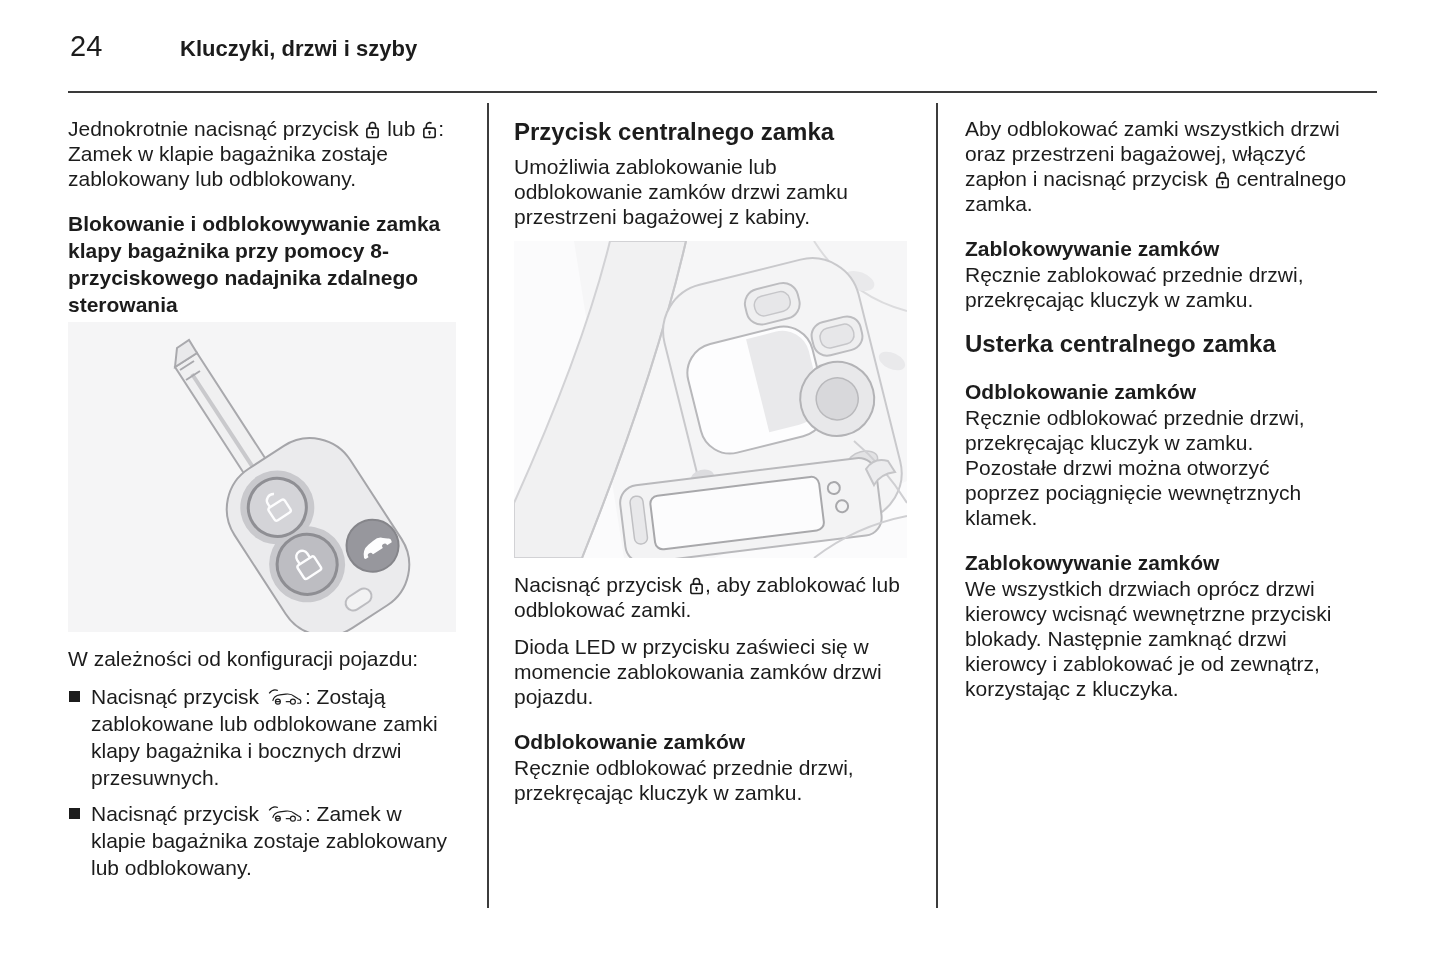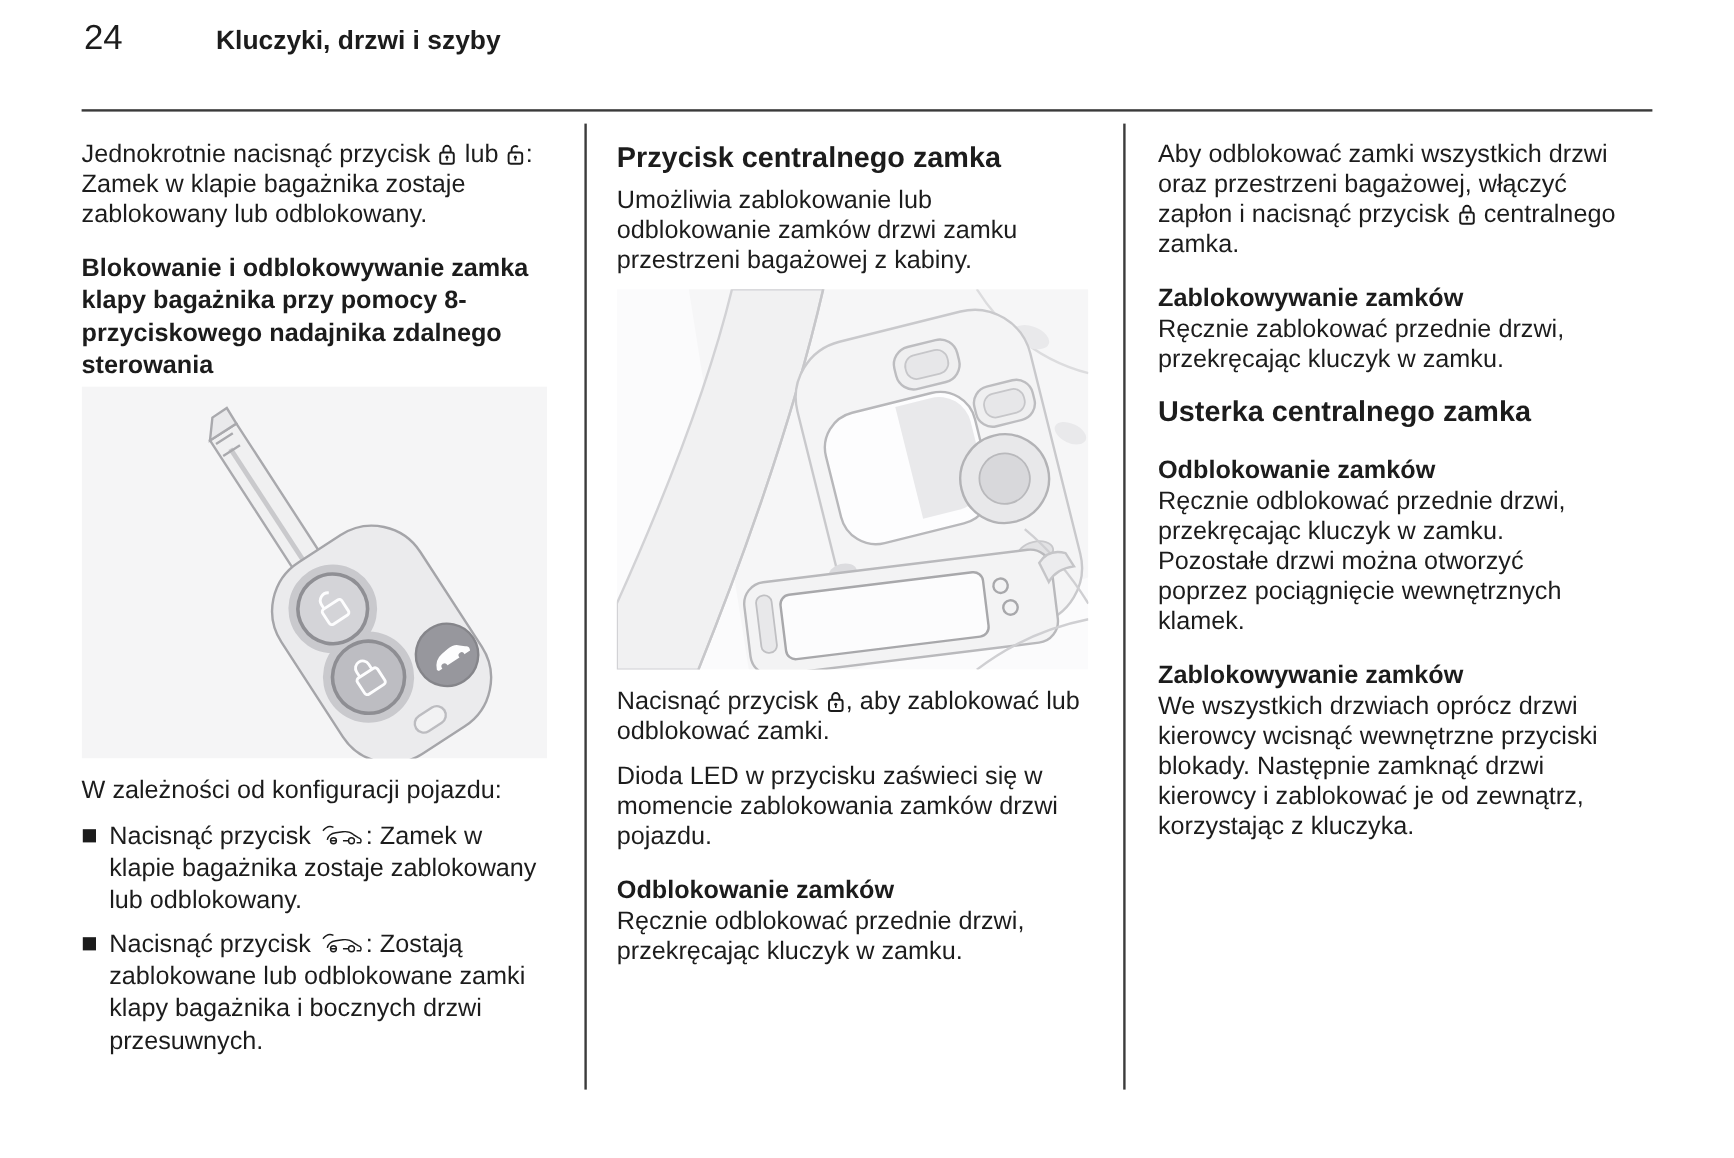--- a/index.html
+++ b/index.html
@@ -1,18 +1,18 @@
 <!DOCTYPE html>
 <html lang="pl"><head>
 <meta charset="utf-8">
 <style>
   html,body{margin:0;padding:0;background:#9a9a9a;}
   .page{position:relative;width:1445px;height:965px;background:#ffffff;
         font-family:"Liberation Sans",sans-serif;color:#1c1c1c;overflow:hidden;margin:0 auto;}
-  .header{position:absolute;top:16px;left:70px;display:flex;align-items:baseline;justify-content:space-between;}
+  .header{position:absolute;top:30px;left:70px;display:flex;align-items:baseline;justify-content:space-between;}
   .pagenum{font-size:29px;font-weight:400;width:110px;}
   .chapter{font-size:22px;font-weight:700;margin:0;}
   .rule{position:absolute;top:91px;left:68px;width:1309px;height:2px;background:#3a3a3a;}
   .columns{position:absolute;top:103px;left:68px;width:1309px;display:flex;align-items:flex-start;}
   .col{box-sizing:border-box;padding-top:13px;}
   .col-1{width:419px;padding-right:26px;}
   .col-2{width:447px;padding-left:25px;padding-right:27px;}
   .col-3{flex:1;padding-left:27px;padding-right:30px;}
   .vsep{width:2px;height:805px;background:#3c3c3c;flex:none;}
   p.para{font-size:21px;line-height:25px;margin:0 0 12px;}
@@ -87,32 +87,32 @@
         <p class="para"><span>W zależności od konfiguracji pojazdu:</span></p>
         <div class="bullet">
           <span class="marker"></span>
           <div><span>Nacisnąć przycisk </span><svg class="inline-icon car" width="40" height="20" viewBox="0 0 46 24">
     <path d="M3 8 Q8 1.5 14 4.5" fill="none" stroke="#1c1c1c" stroke-width="1.5"></path>
     <path d="M7.5 17.5 q1.5 -6.5 9 -7.5 l7.5 -1 q7 -0.8 11 3 l5 3.2 q3.5 1 3 3.8 l-0.6 1.5 h-4" fill="none" stroke="#1c1c1c" stroke-width="1.5"></path>
     <path d="M11 18.5 h6" fill="none" stroke="#1c1c1c" stroke-width="1.5"></path>
     <path d="M24 18.5 h6" fill="none" stroke="#1c1c1c" stroke-width="1.5"></path>
     <circle cx="14" cy="18.5" r="3.1" fill="none" stroke="#1c1c1c" stroke-width="1.5"></circle>
     <circle cx="33" cy="18.5" r="3.1" fill="none" stroke="#1c1c1c" stroke-width="1.5"></circle>
-  </svg><span>: Zamek w klapie bagażnika zostaje zablokowany lub odblokowany.</span></div>
+  </svg><span>: Zostają zablokowane lub odblokowane zamki klapy bagażnika i bocznych drzwi przesuwnych.</span></div>
         </div>
         <div class="bullet">
           <span class="marker"></span>
           <div><span>Nacisnąć przycisk </span><svg class="inline-icon car" width="40" height="20" viewBox="0 0 46 24">
     <path d="M3 8 Q8 1.5 14 4.5" fill="none" stroke="#1c1c1c" stroke-width="1.5"></path>
     <path d="M7.5 17.5 q1.5 -6.5 9 -7.5 l7.5 -1 q7 -0.8 11 3 l5 3.2 q3.5 1 3 3.8 l-0.6 1.5 h-4" fill="none" stroke="#1c1c1c" stroke-width="1.5"></path>
     <path d="M11 18.5 h6" fill="none" stroke="#1c1c1c" stroke-width="1.5"></path>
     <path d="M24 18.5 h6" fill="none" stroke="#1c1c1c" stroke-width="1.5"></path>
     <circle cx="14" cy="18.5" r="3.1" fill="none" stroke="#1c1c1c" stroke-width="1.5"></circle>
     <circle cx="33" cy="18.5" r="3.1" fill="none" stroke="#1c1c1c" stroke-width="1.5"></circle>
-  </svg><span>: Zostają zablokowane lub odblokowane zamki klapy bagażnika i bocznych drzwi przesuwnych.</span></div>
+  </svg><span>: Zamek w klapie bagażnika zostaje zablokowany lub odblokowany.</span></div>
         </div>
       </section>
     <div class="vsep"></div>
     <section class="col col-2" id="col-1">
         <h2 class="sec">Przycisk centralnego zamka</h2>
         <p class="para"><span>Umożliwia zablokowanie lub odblokowanie zamków drzwi zamku przestrzeni bagażowej z kabiny.</span></p>
         <div class="figure">
     <svg width="393" height="317" viewBox="0 0 393 317">
       <rect width="393" height="317" fill="#fbfbfc"></rect>
       <path d="M60 0 H393 V240 L200 317 H110 Z" fill="#f6f6f7"></path>

